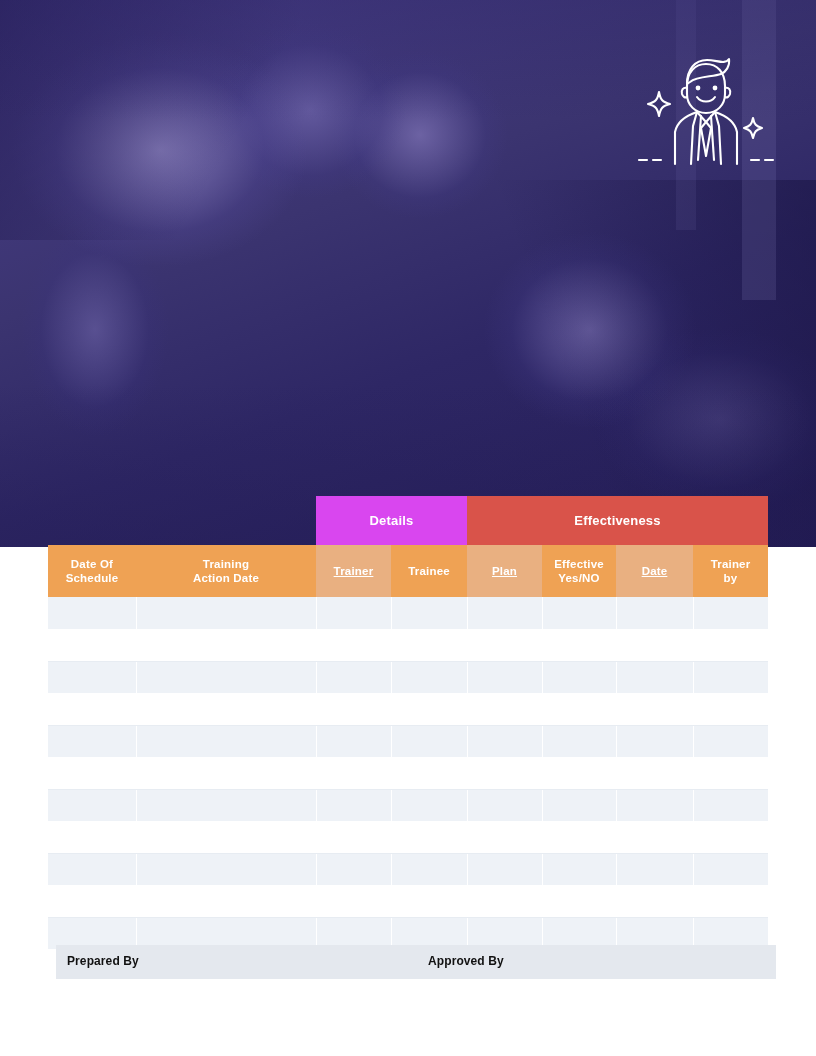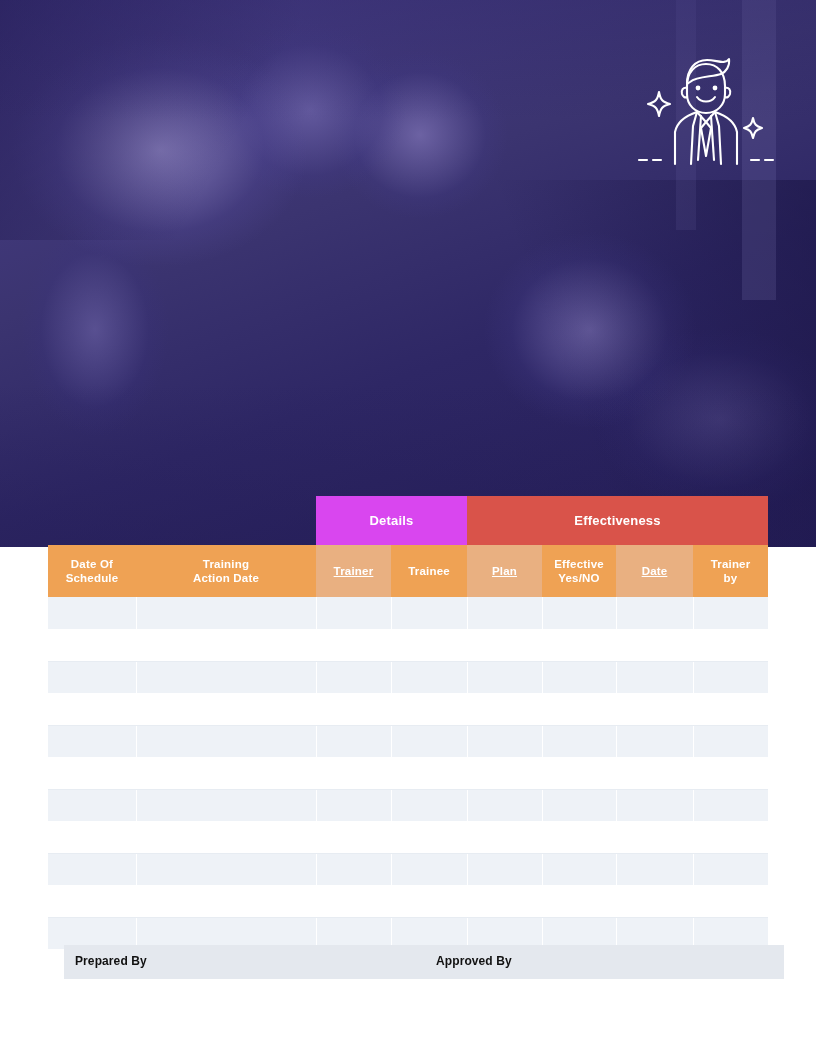--- a/index.html
+++ b/index.html
@@ -161,21 +161,21 @@
   }
   tr.body-row td:last-child { border-right: none; }
   tr.row-odd  td { background: #eef2f7; }
   tr.row-even td { background: #ffffff; }
   tr.row-odd td  { border-bottom: 1px solid #ffffff; }
   tr.row-even td { border-bottom: 1px solid #e7ecf2; }
 
   
   .footer-band {
     position: absolute;
-    left: 64px;
+    left: 56px;
     top: 945px;
     width: 720px;
     height: 34px;
     background: #e4e8ee;
   }
   .footer-label {
     position: absolute;
     top: 9px;
     font-size: 12px;
     font-weight: bold;

